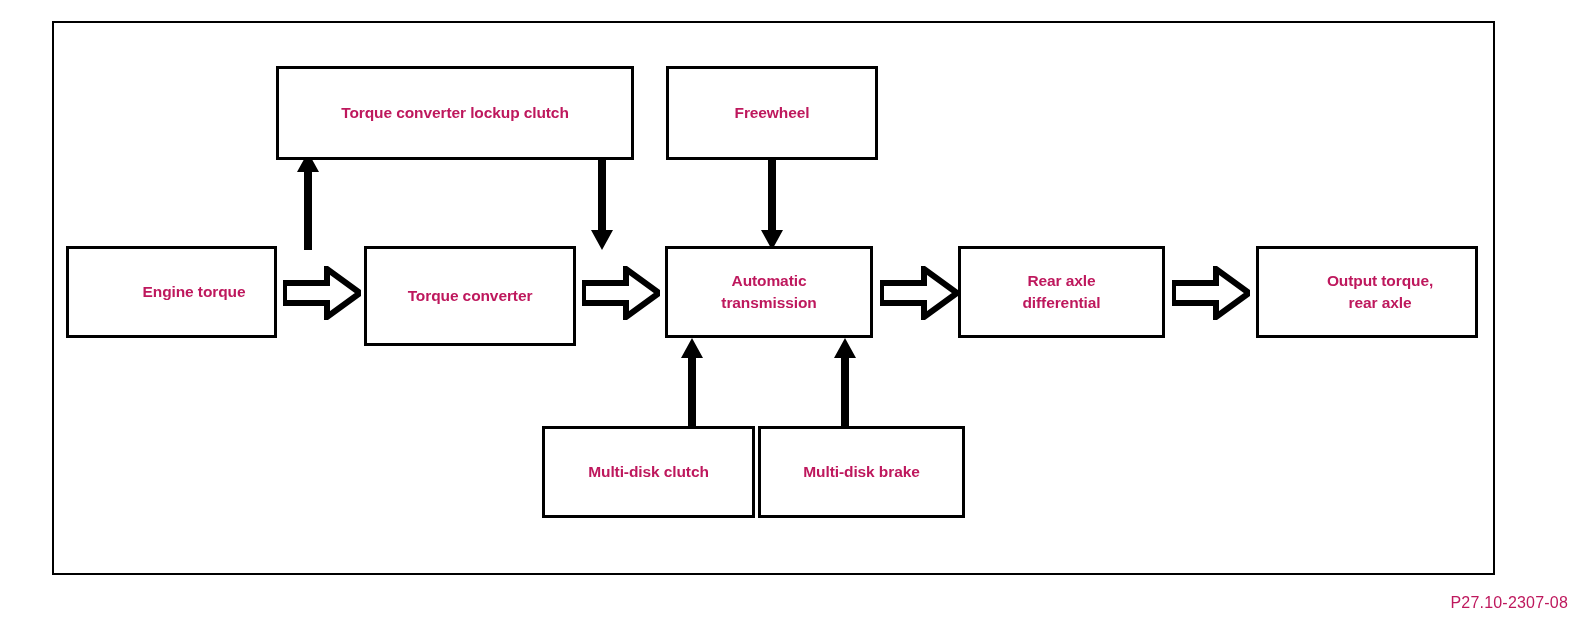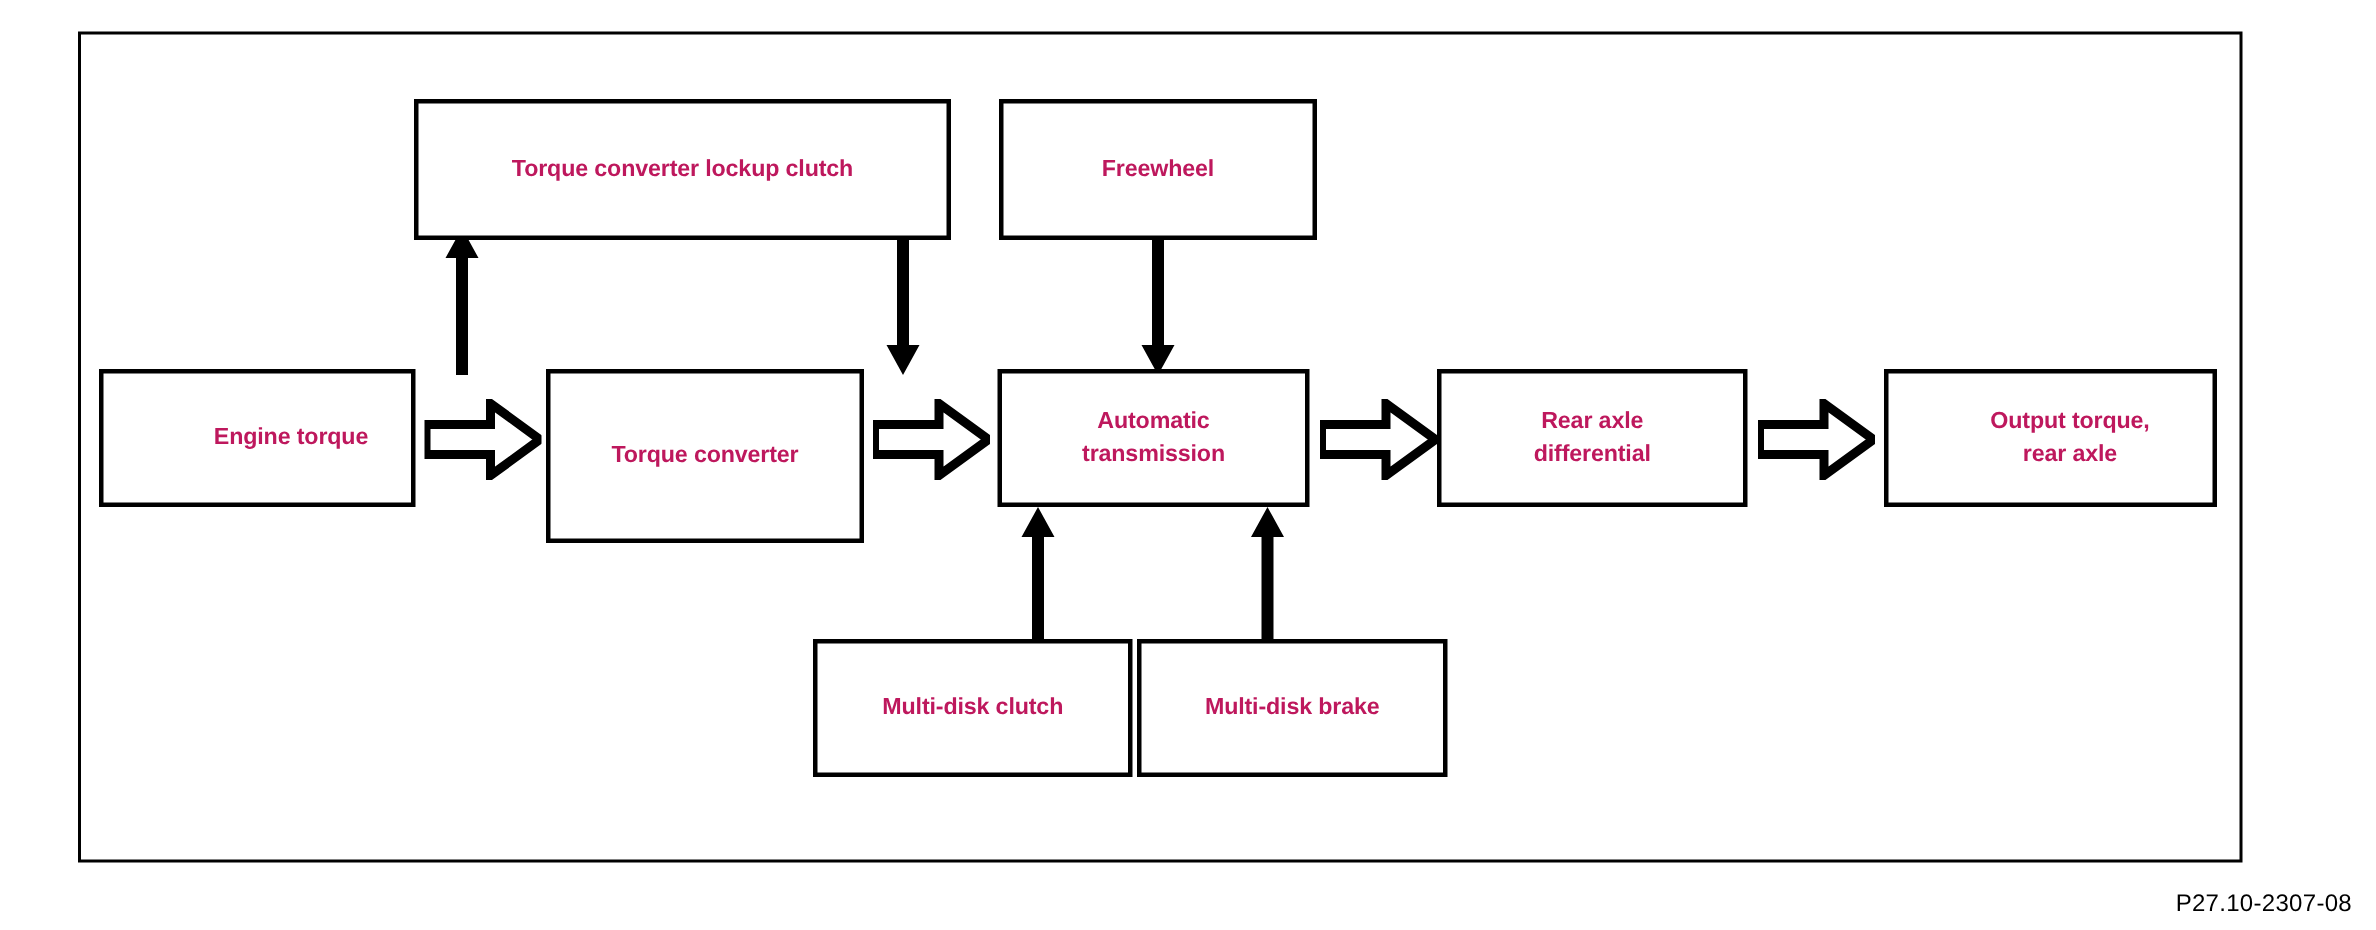--- a/index.html
+++ b/index.html
@@ -62,21 +62,21 @@
     z-index: 2;
   }
   .hollow-arrow svg { display: block; }
   #figure-caption {
     position: absolute;
     right: 16px;
     bottom: 8px;
     font-family: "Liberation Sans", sans-serif;
     font-size: 16px;
     font-weight: normal;
-    color: #000000;
+    color: #be185d;
     letter-spacing: 0.2px;
   }
 </style>
 </head>
 <body>
 
 <div id="canvas">
 
   <div id="diagram-frame"></div>
 
@@ -85,21 +85,21 @@
   </div>
 
   <div class="node-box" style="left:666px; top:66px; width:212px; height:94px;">
     <span class="node-label">Freewheel</span>
   </div>
 
   <div class="node-box" style="left:66px; top:246px; width:211px; height:92px;padding-left:45px;">
     <span class="node-label">Engine torque</span>
   </div>
 
-  <div class="node-box" style="left:364px; top:246px; width:212px; height:116px;">
+  <div class="node-box" style="left:364px; top:246px; width:212px; height:100px;">
     <span class="node-label">Torque converter</span>
   </div>
 
   <div class="node-box" style="left:665px; top:246px; width:208px; height:92px;justify-content:center;">
     <span class="node-label">Automatic
 transmission</span>
   </div>
 
   <div class="node-box" style="left:958px; top:246px; width:207px; height:92px;">
     <span class="node-label">Rear axle

